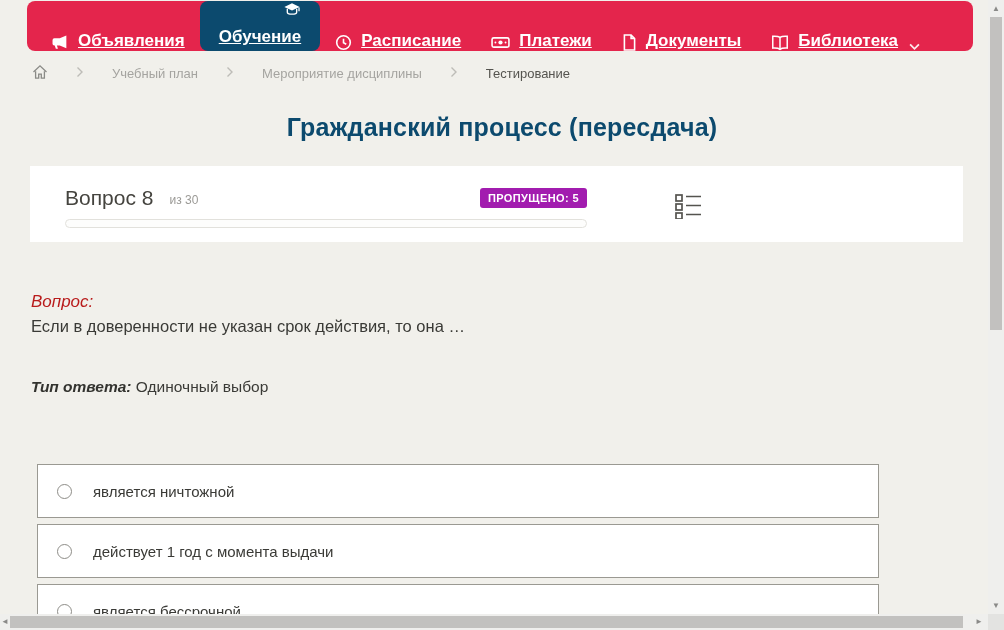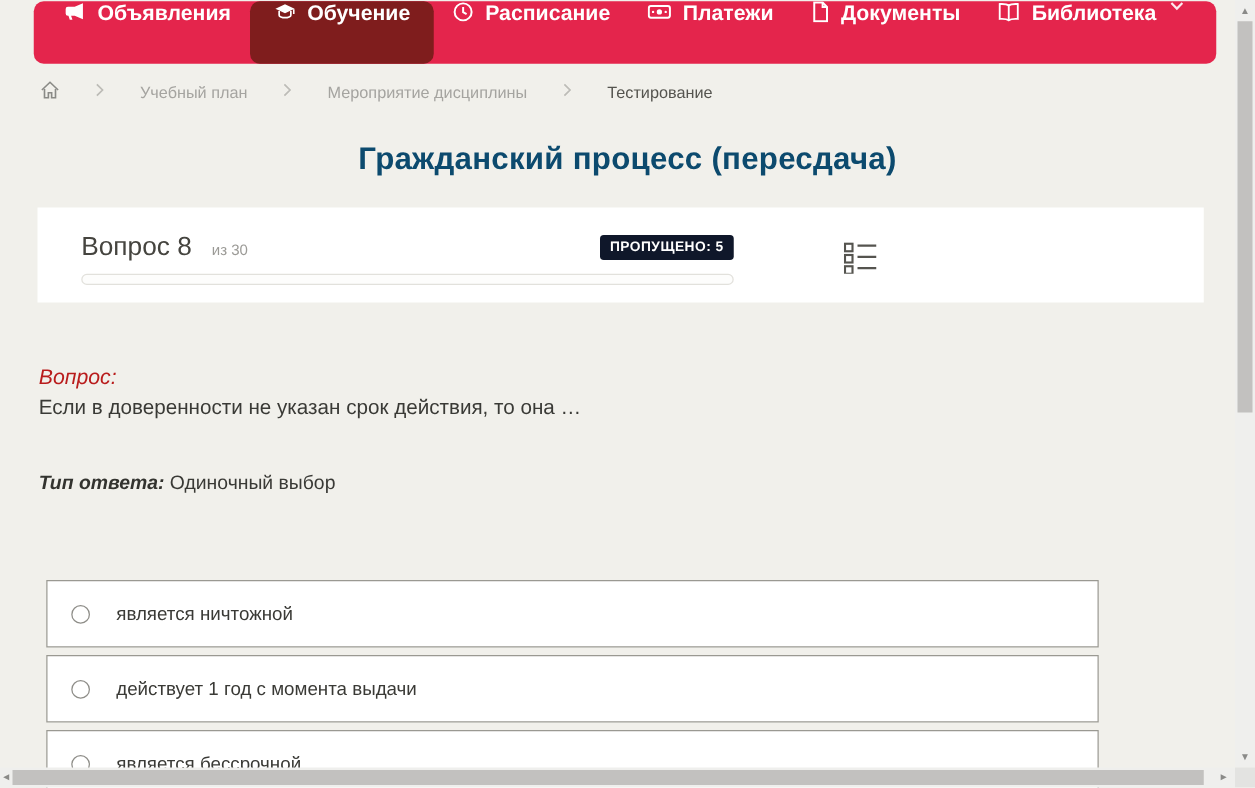--- a/index.html
+++ b/index.html
@@ -11,25 +11,25 @@
     color:#3a3a36;
   }
 
   
   .navbar {
     position:absolute; left:27px; top:1px; width:946px; height:50px;
     background:#e4254c; border-radius:8px;
     display:flex; align-items:stretch; padding:0 10px;
   }
   .nav-item {
-    display:flex; align-items:flex-start; gap:9px;
+    display:flex; align-items:flex-end; gap:9px;
     color:#fff; font-weight:bold; font-size:17px;
-    padding:0 15px; cursor:pointer; white-space:nowrap;
-  }
-  .nav-item.active { background:#7f1d1d; border-radius:8px; padding:0 19px; }
+    padding:0 15px; cursor:pointer; white-space:nowrap;text-decoration:underline;
+  }
+  .nav-item.active { background:#0c4a6e; border-radius:8px; padding:0 19px;flex-direction:column; }
   .nav-item svg { display:block; }
   .chev { margin-left:2px; opacity:.9; }
 
   
   .breadcrumb {
     position:absolute; left:32px; top:62px; height:22px;
     display:flex; align-items:center; gap:28px;
     font-size:13px; color:#a5a4a0;
   }
   .breadcrumb .crumb { cursor:pointer; }
@@ -47,21 +47,21 @@
   .quiz-card {
     position:absolute; left:30px; top:166px; width:933px; height:76px;
     background:#fff; display:flex; align-items:flex-start;
     padding:20px 14px 0 35px;
   }
   .qc-left { width:522px; }
   .qc-row { display:flex; align-items:flex-start; }
   .q-number { font-size:21px; color:#45443f; }
   .q-total  { font-size:12px; color:#9b9a96; margin-left:16px; margin-top:7px; }
   .badge {
-    margin-left:auto; background:#0f172a; color:#fff;
+    margin-left:auto; background:#a21caf; color:#fff;
     font-size:11px; font-weight:bold; letter-spacing:.4px;
     padding:4px 8px; border-radius:3px; margin-top:2px;
   }
   .progress-track {
     margin-top:9px; height:9px; width:522px;
     border:1px solid #e2e1dc; border-radius:5px; background:#fdfdfc;
     overflow:hidden;
   }
   .progress-fill { height:100%; background:#e4254c; width:0%; border-radius:5px; }
   .qc-list-icon { margin-left:88px; margin-top:7px; cursor:pointer; }

